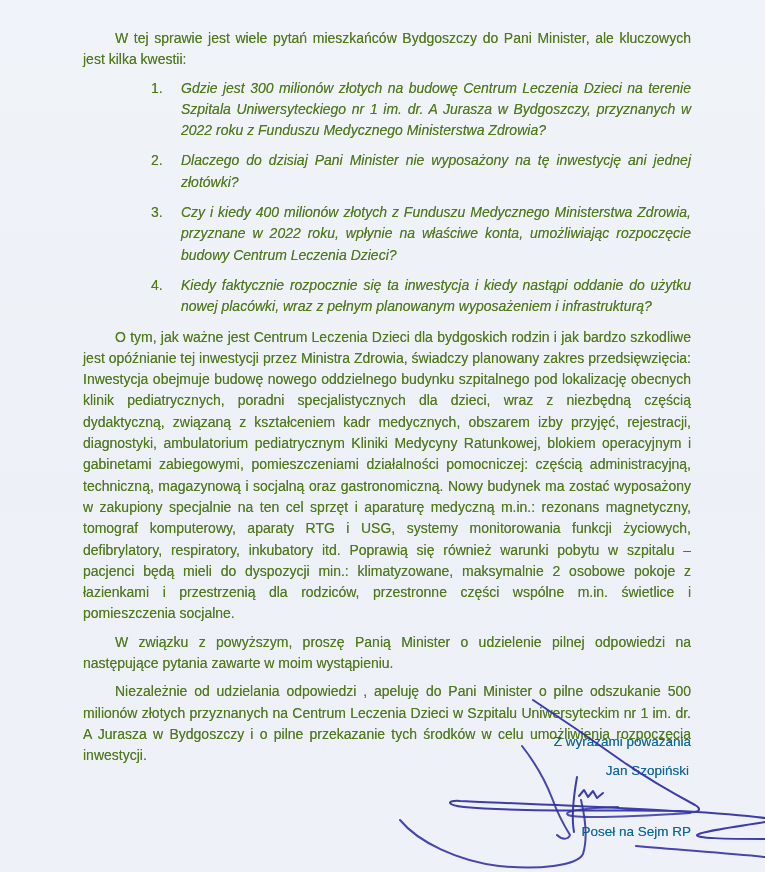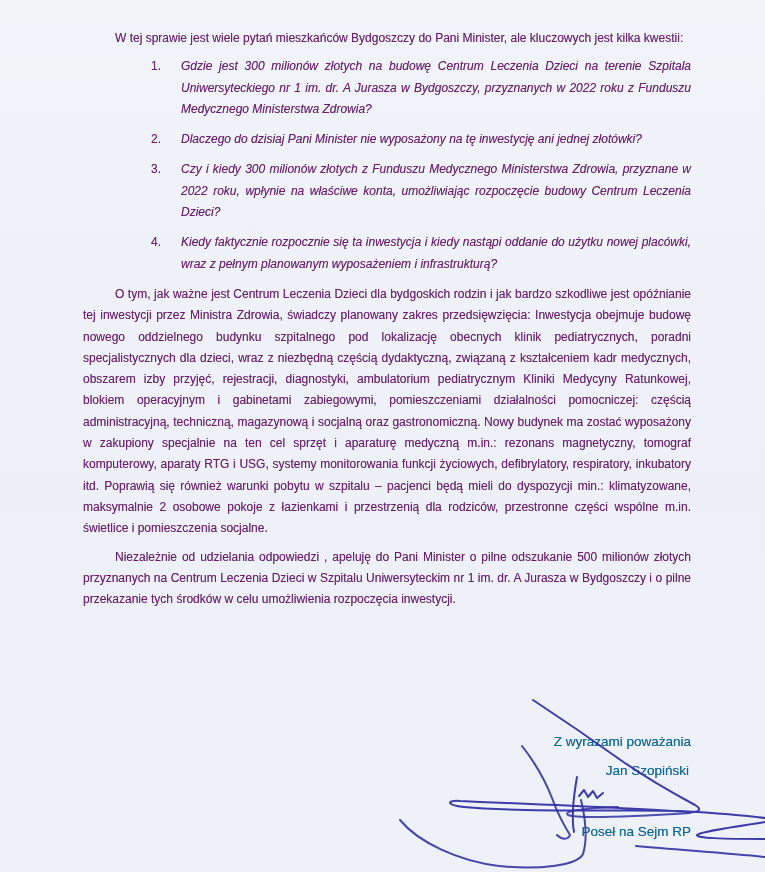--- a/index.html
+++ b/index.html
@@ -16,22 +16,22 @@
   }
   .page {
     position: absolute;
     inset: 0;
   }
   .content {
     position: absolute;
     left: 83px;
     top: 28px;
     width: 608px;
-    color: #701a75;
-    font-size: 12px;
+    color: #4d7c0f;
+    font-size: 14px;
     line-height: 21.3px;
     text-align: justify;
     text-shadow: 0 0 0.5px rgba(20,20,30,0.45);
   }
   .content p {
     margin: 0 0 7px 0;
   }
   .indent {
     text-indent: 32px;
   }
@@ -100,32 +100,33 @@
         <span class="q-text">Gdzie jest 300 milionów złotych na budowę Centrum Leczenia Dzieci na terenie Szpitala Uniwersyteckiego nr 1 im. dr. A Jurasza w Bydgoszczy, przyznanych w 2022 roku z Funduszu Medycznego Ministerstwa Zdrowia?</span>
       </div>
 
       <div class="q">
         <span class="q-num">2.</span>
         <span class="q-text">Dlaczego do dzisiaj Pani Minister nie wyposażony na tę inwestycję ani jednej złotówki?</span>
       </div>
 
       <div class="q">
         <span class="q-num">3.</span>
-        <span class="q-text">Czy i kiedy 300 milionów złotych z Funduszu Medycznego Ministerstwa Zdrowia, przyznane w 2022 roku, wpłynie na właściwe konta, umożliwiając rozpoczęcie budowy Centrum Leczenia Dzieci?</span>
+        <span class="q-text">Czy i kiedy 400 milionów złotych z Funduszu Medycznego Ministerstwa Zdrowia, przyznane w 2022 roku, wpłynie na właściwe konta, umożliwiając rozpoczęcie budowy Centrum Leczenia Dzieci?</span>
       </div>
 
       <div class="q">
         <span class="q-num">4.</span>
         <span class="q-text">Kiedy faktycznie rozpocznie się ta inwestycja i kiedy nastąpi oddanie do użytku nowej placówki, wraz z pełnym planowanym wyposażeniem i infrastrukturą?</span>
       </div>
 
     </div>
 
     <p class="indent">O tym, jak ważne jest Centrum Leczenia Dzieci dla bydgoskich rodzin i jak bardzo szkodliwe jest opóźnianie tej inwestycji przez Ministra Zdrowia, świadczy planowany zakres przedsięwzięcia: Inwestycja obejmuje budowę nowego oddzielnego budynku szpitalnego pod lokalizację obecnych klinik pediatrycznych, poradni specjalistycznych dla dzieci, wraz z niezbędną częścią dydaktyczną, związaną z kształceniem kadr medycznych, obszarem izby przyjęć, rejestracji, diagnostyki, ambulatorium pediatrycznym Kliniki Medycyny Ratunkowej, blokiem operacyjnym i gabinetami zabiegowymi, pomieszczeniami działalności pomocniczej: częścią administracyjną, techniczną, magazynową i socjalną oraz gastronomiczną. Nowy budynek ma zostać wyposażony w zakupiony specjalnie na ten cel sprzęt i aparaturę medyczną m.in.: rezonans magnetyczny, tomograf komputerowy, aparaty RTG i USG, systemy monitorowania funkcji życiowych, defibrylatory, respiratory, inkubatory itd. Poprawią się również warunki pobytu w szpitalu – pacjenci będą mieli do dyspozycji min.: klimatyzowane, maksymalnie 2 osobowe pokoje z łazienkami i przestrzenią dla rodziców, przestronne części wspólne m.in. świetlice i pomieszczenia socjalne.</p>
 
+    <p class="indent">W związku z powyższym, proszę Panią Minister o udzielenie pilnej odpowiedzi na następujące pytania zawarte w moim wystąpieniu.</p>
 
     <p class="indent">Niezależnie od udzielania odpowiedzi , apeluję do Pani Minister o pilne odszukanie 500 milionów złotych przyznanych na Centrum Leczenia Dzieci w Szpitalu Uniwersyteckim nr 1 im. dr. A Jurasza w Bydgoszczy i o pilne przekazanie tych środków w celu umożliwienia rozpoczęcia inwestycji.</p>
 
   </div>
 
   <div class="sig-block">
     <p class="sig-closing">Z wyrazami poważania</p>
     <p class="sig-name">Jan Szopiński</p>
     <p class="sig-title">Poseł na Sejm RP</p>
   </div>

